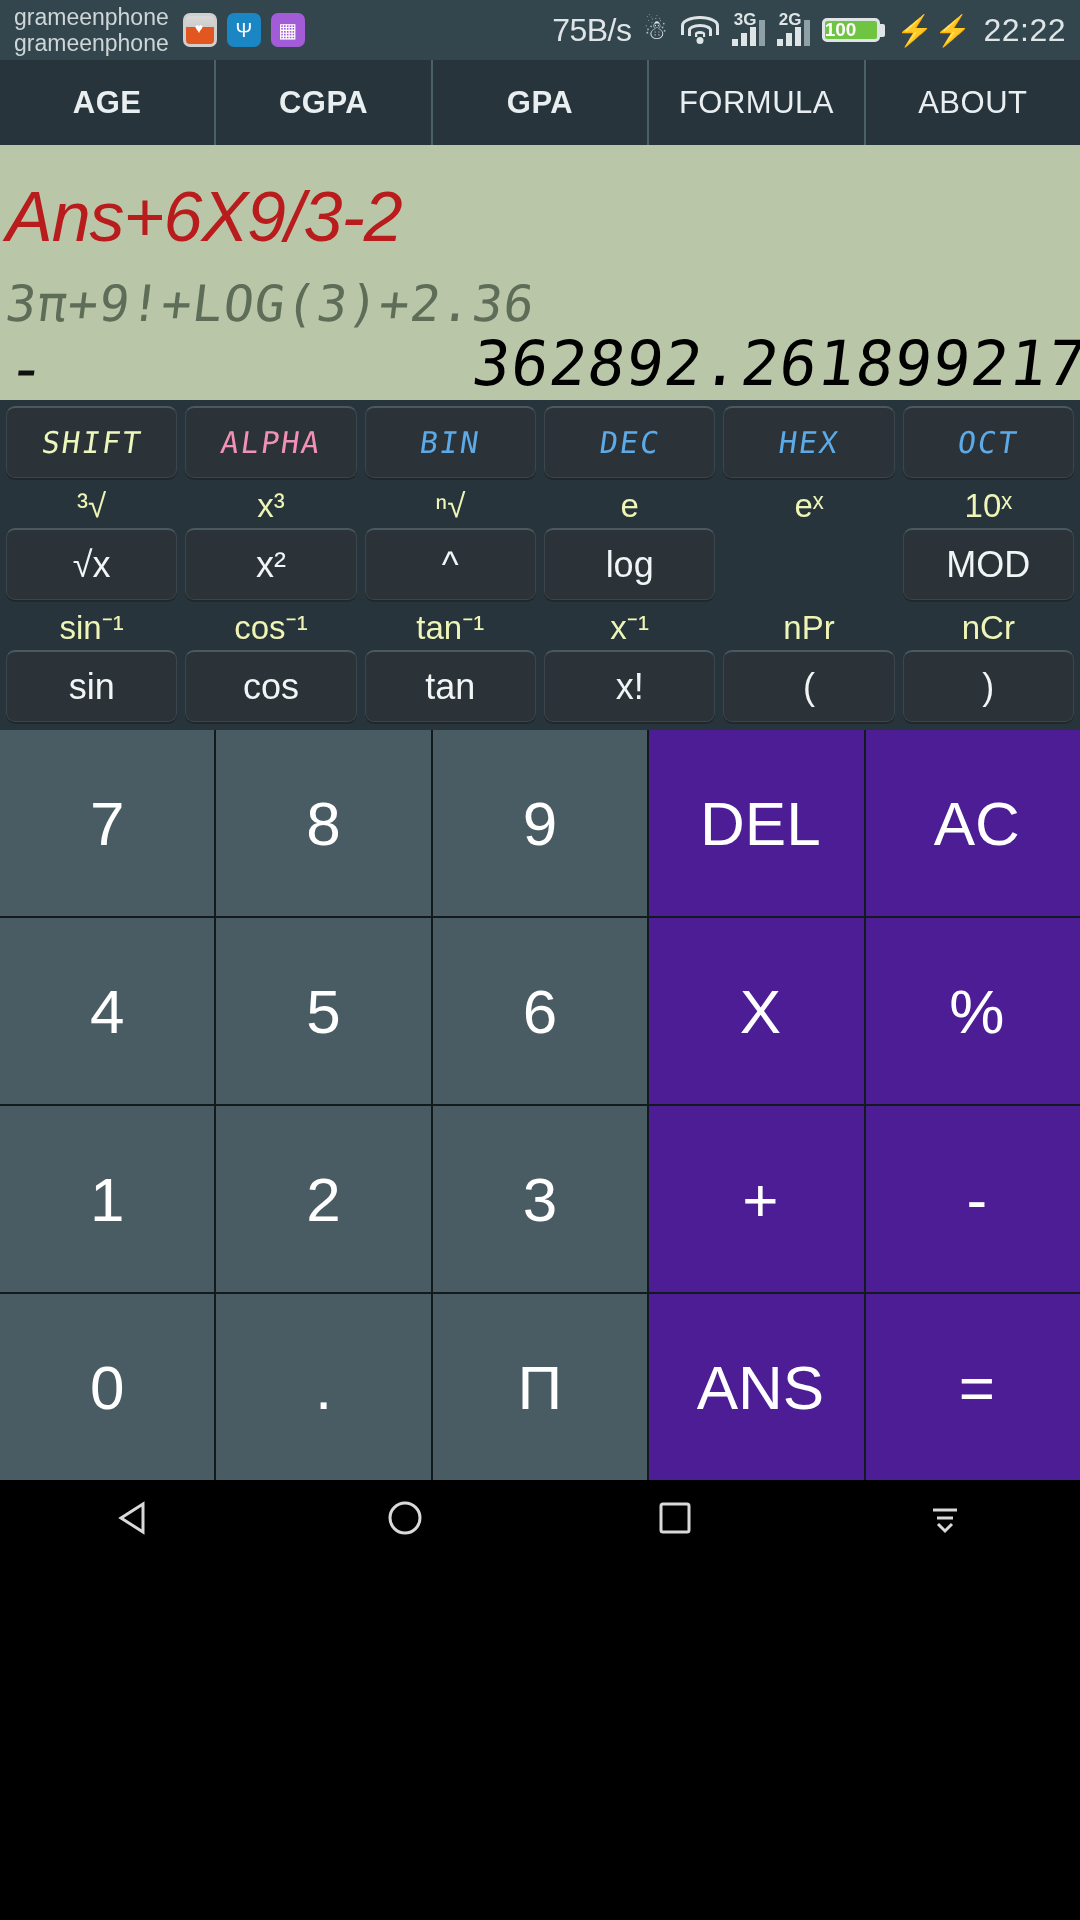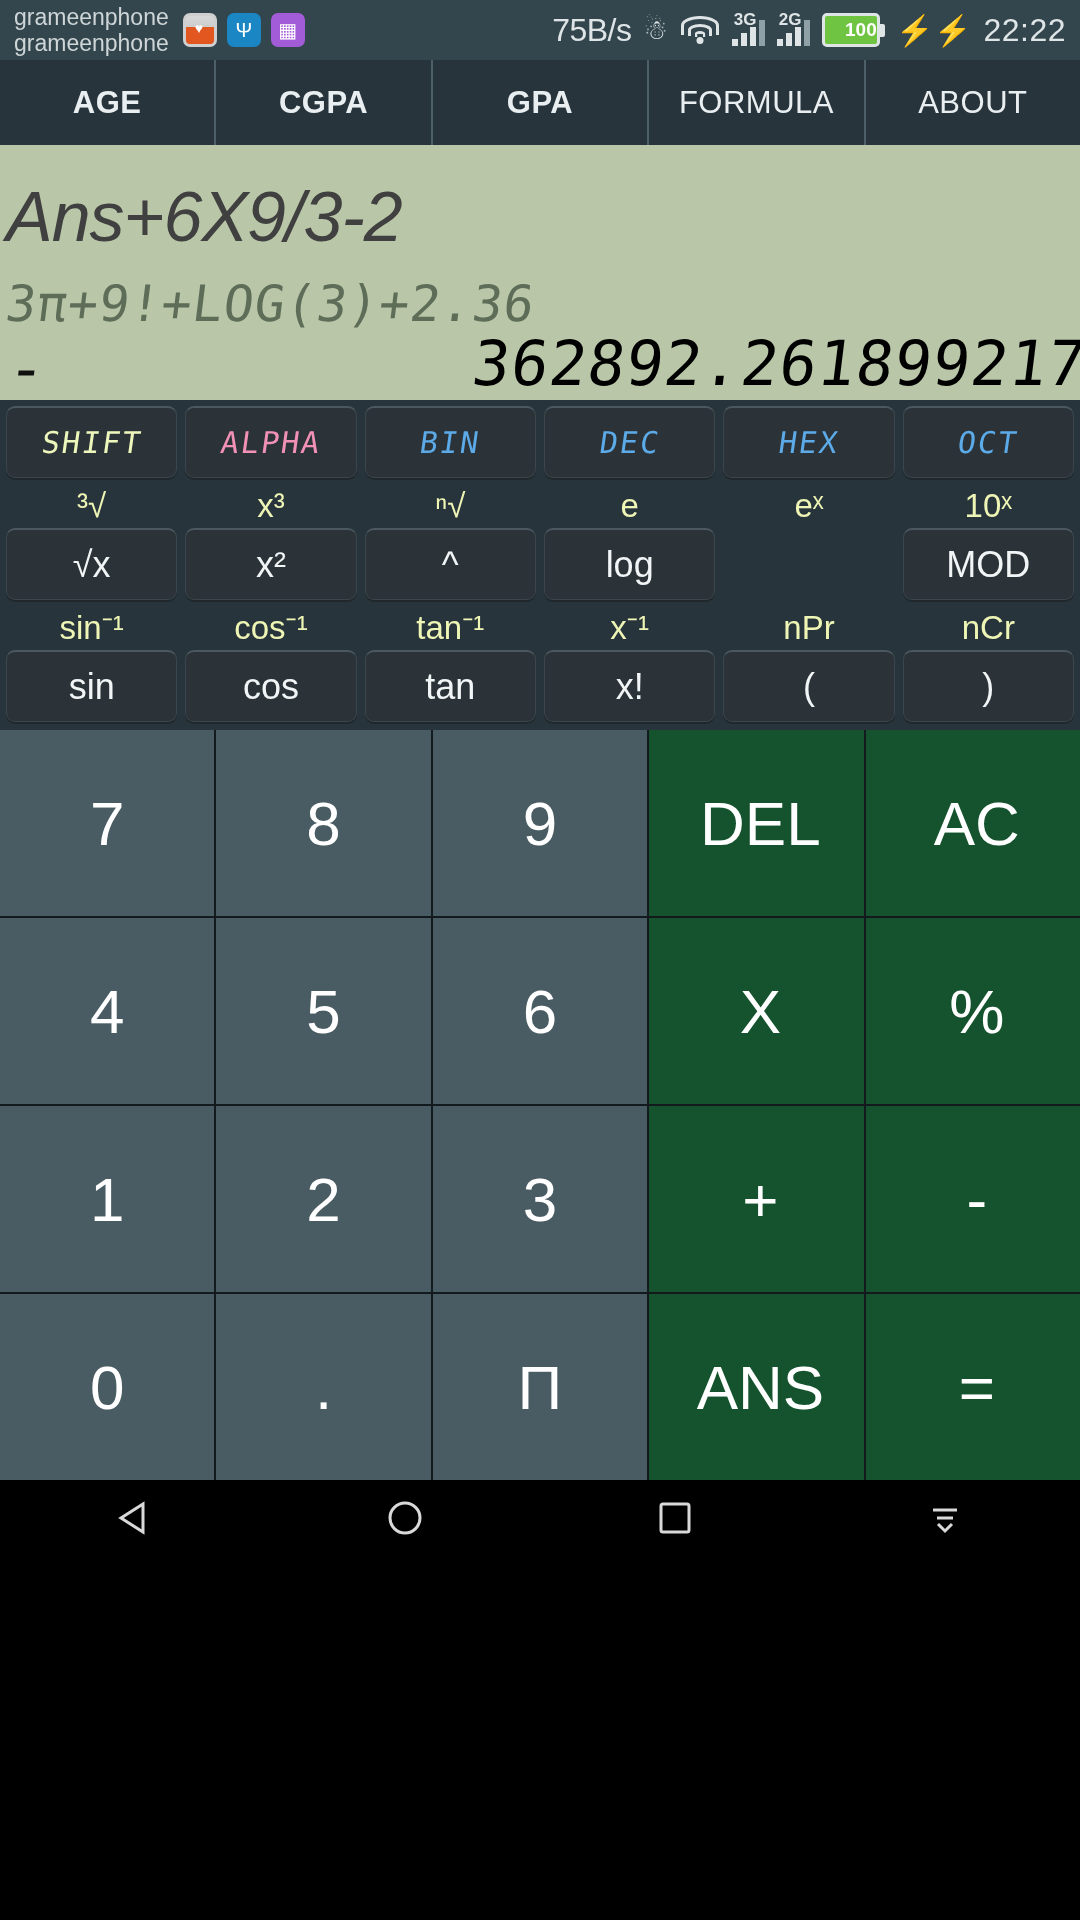--- a/index.html
+++ b/index.html
@@ -37,40 +37,40 @@
   .wifi i:nth-child(4){ width:7px; height:7px; top:22px; border:none;
                         background:#dfe5e7; border-radius:50%;}
   .sig{ position:relative; display:flex; align-items:flex-end; gap:3px; height:32px;}
   .sig b{ font-size:17px; font-weight:bold; position:absolute; top:-4px; left:2px;
           color:#dfe5e7;}
   .sig s{ text-decoration:none; display:block; width:6px; background:#dfe5e7;}
   .sig s.s1{height:7px;} .sig s.s2{height:13px;} .sig s.s3{height:19px;}
   .sig s.s4{height:26px; background:#8fa0a6;}
   .sig .bars{display:flex; align-items:flex-end; gap:3px; margin-top:12px;}
   .batt{ display:flex; align-items:center; }
-  .batt .shell{ width:58px; height:34px; border:3px solid #dfe5e7; border-radius:5px;
-      display:flex; align-items:center; justify-content:flex-end; background:#6fc442;}
+  .batt .shell{ width:58px; height:24px; border:3px solid #dfe5e7; border-radius:5px;
+      display:flex; align-items:center; justify-content:flex-start; background:#6fc442;}
   .batt .shell span{ font-size:19px; color:#fff; font-weight:bold; }
   .batt .nub{ width:5px; height:13px; background:#dfe5e7; border-radius:0 2px 2px 0;}
   .bolt{ font-size:30px; }
   .clock{ font-size:32px; letter-spacing:0.5px;}
 
   
   .tabs{ display:flex; height:85px; width:1080px; background:#27343c; }
   .tab{ flex:1; display:flex; align-items:center; justify-content:center;
         color:#e9eef0; font-size:31px; letter-spacing:.5px;
         border-right:2px solid #4d5f68; }
   .tab:last-child{ border-right:none; }
   .tab.em{ font-weight:bold; }
 
   
   .display{ position:relative; width:1080px; height:255px; background:#b9c6a8;
             overflow:hidden; }
   .expr{ position:absolute; left:6px; top:32px; font-size:70px; font-style:italic;
-         color:#404040; white-space:nowrap; letter-spacing:-1px;}
+         color:#b91c1c; white-space:nowrap; letter-spacing:-1px;}
   .prev{ position:absolute; left:6px; top:130px; font-size:50px; color:#5e6d58;
          font-family:"DejaVu Sans Mono", monospace; letter-spacing:1px;
          transform:skewX(-7deg); white-space:nowrap;}
   .resrow{ position:absolute; left:0; top:190px; width:1080px; height:60px;}
   .minus{ position:absolute; left:8px; top:14px; font-size:62px; color:#111;
           font-family:"DejaVu Sans Mono", monospace; line-height:40px;
           transform:skewX(-7deg);}
   .result{ position:absolute; right:-6px; top:-8px; font-size:62px; color:#000;
            font-family:"DejaVu Sans Mono", monospace; letter-spacing:1px;
            transform:skewX(-7deg); white-space:nowrap;}
@@ -92,21 +92,21 @@
   .c-shift{ color:#eef7bb; }
   .c-alpha{ color:#f291b6; }
   .c-blue { color:#5cabe8; }
 
   
   .pad{ width:1080px; height:750px; display:grid;
         grid-template-columns:repeat(5,1fr); grid-template-rows:repeat(4,1fr);
         background:#121a1e; gap:2px;}
   .nkey{ background:#4a5c63; display:flex; align-items:center; justify-content:center;
          color:#fff; font-size:62px; font-weight:normal;}
-  .nkey.op{ background:#14532d;padding-left:8px; }
+  .nkey.op{ background:#4c1d95;padding-left:8px; }
 
   
   .nav{ width:1080px; height:80px; background:#000; display:flex;
         align-items:center; justify-content:space-around; }
   .nav div{ color:#d9d9d9; }
 </style>
 </head>
 <body>
 
 <div class="statusbar">

